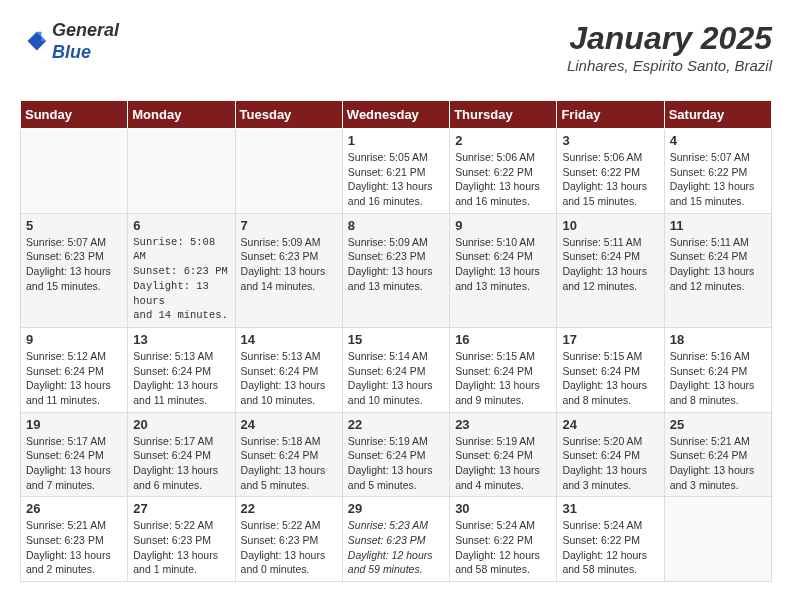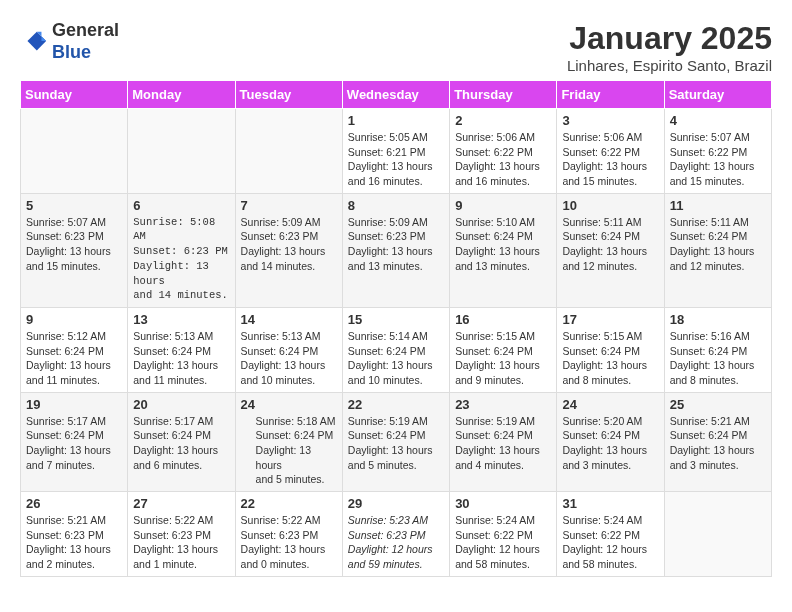--- a/index.html
+++ b/index.html
@@ -7,21 +7,22 @@
       font-family: Arial, sans-serif;
       background: #fff;
       width: 792px;
       min-height: 612px;
       padding: 20px;
     }
     .header {
       display: flex;
       justify-content: space-between;
       align-items: flex-start;
-      margin-bottom: 6px;
+      margin-bottom: 26px;
+      font-style: italic;
     }
     .logo {
       display: flex;
       align-items: center;
       gap: 4px;
     }
     .logo-text {
       font-size: 18px;
       font-weight: bold;
       line-height: 1.2;
@@ -43,21 +44,21 @@
     .location {
       font-size: 15px;
       color: #444;
     }
     table {
       width: 100%;
       border-collapse: collapse;
       table-layout: fixed;
     }
     thead th {
-      background: #d946ef;
+      background: #7f1d1d;
       color: #fff;
       font-size: 13px;
       padding: 6px 4px;
       text-align: left;
       border: 1px solid #fff;
     }
     tbody td {
       vertical-align: top;
       font-size: 11px;
       color: #333;
@@ -262,21 +263,21 @@
         </td>
         <td>
           <span class="day-num">20</span>
           <div class="day-info" style="white-space: pre-line;">Sunrise: 5:17 AM
 Sunset: 6:24 PM
 Daylight: 13 hours
 and 6 minutes.</div>
         </td>
         <td>
           <span class="day-num">24</span>
-          <div class="day-info" style="white-space: pre-line; margin-left: 15px;">Sunrise: 5:18 AM
+          <div class="day-info" style="white-space: pre-line;">Sunrise: 5:18 AM
 Sunset: 6:24 PM
 Daylight: 13 hours
 and 5 minutes.</div>
         </td>
         <td>
           <span class="day-num">22</span>
           <div class="day-info" style="white-space: pre-line;">Sunrise: 5:19 AM
 Sunset: 6:24 PM
 Daylight: 13 hours
 and 5 minutes.</div>

